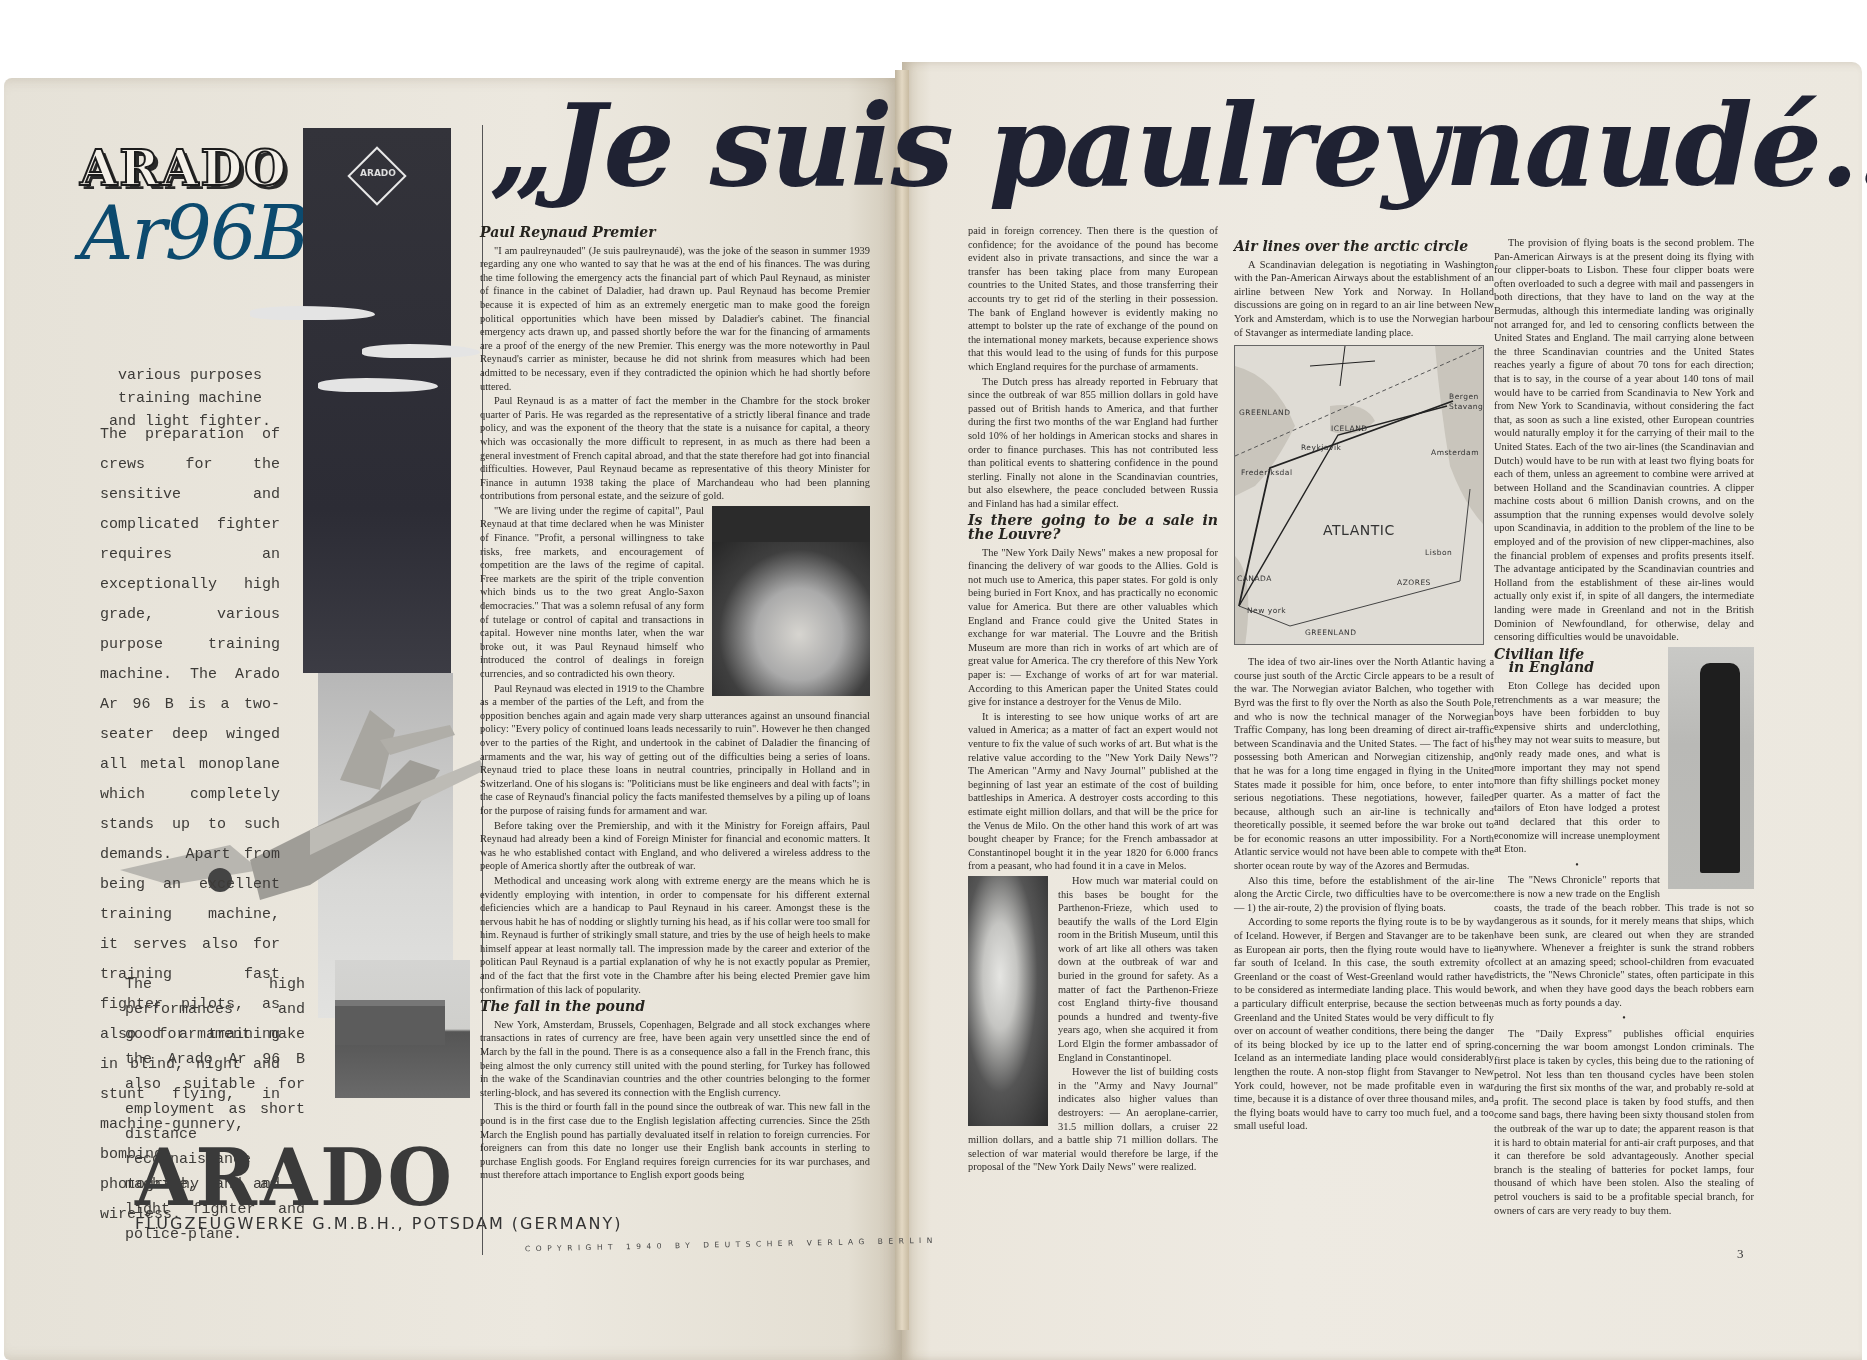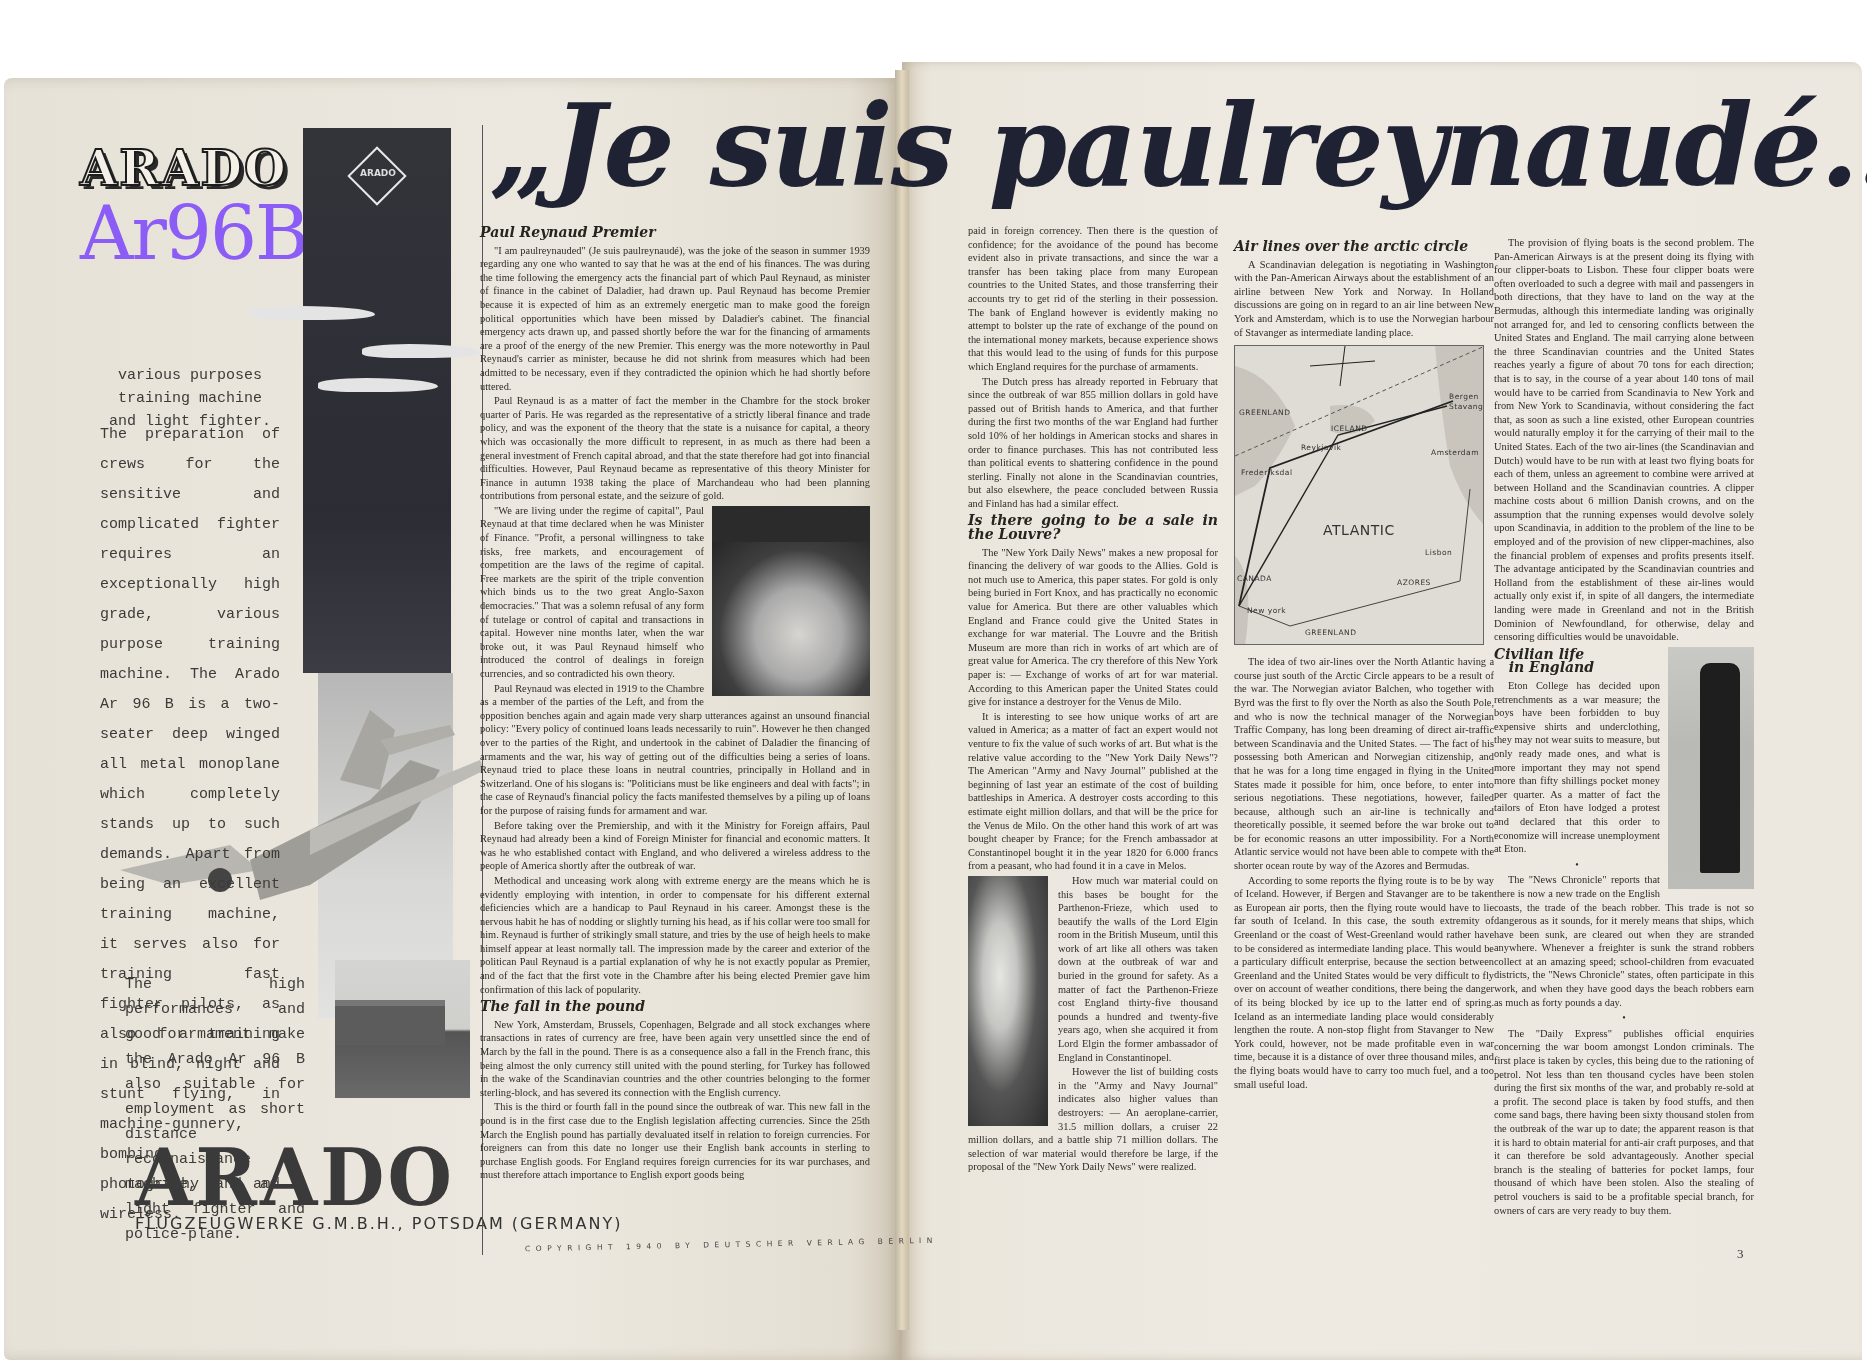--- a/index.html
+++ b/index.html
@@ -6,21 +6,21 @@
 body{width:1867px;height:1360px;background:#ffffff;position:relative;overflow:hidden;font-family:"Liberation Serif",serif;color:#2a2826}
 .page{position:absolute;background:#e9e5dc}
 #left-page{left:4px;top:78px;width:898px;height:1282px;border-radius:8px 0 0 6px;
  background:linear-gradient(90deg,#e6e2d8 0%,#ece8df 60%,#e4dfd3 94%,#cfc7b6 100%);
  box-shadow:inset -8px 0 14px rgba(120,100,70,.25)}
 #right-page{left:902px;top:62px;width:960px;height:1298px;border-radius:0 10px 0 0;
  background:linear-gradient(90deg,#d9d1c0 0%,#ebe6dc 3%,#eeeae2 40%,#ece8df 100%);
  box-shadow:inset 6px 0 10px rgba(120,100,70,.25)}
 .spine{position:absolute;left:895px;top:70px;width:14px;height:1260px;background:linear-gradient(90deg,#bfb49e,#e3d8c3,#c8bba2);}
 .ad-logo-outline{position:absolute;left:80px;top:140px;font-family:"DejaVu Serif",serif;font-weight:bold;font-size:48px;letter-spacing:2px;color:#f4f0e8;-webkit-text-stroke:2px #1c1c1c;text-shadow:4px 4px 0 #2a2a2a}
-.ad-model{position:absolute;left:80px;top:190px;font-family:"DejaVu Serif",serif;font-size:74px;color:#8b5cf6;letter-spacing:-2px;font-weight:100}
+.ad-model{position:absolute;left:80px;top:190px;font-family:"DejaVu Serif",serif;font-style:italic;font-size:74px;color:#0c4a6e;letter-spacing:-2px;font-weight:100}
 .dark-band{position:absolute;left:303px;top:128px;width:148px;height:545px;background:linear-gradient(180deg,#33333a,#2c2c35 70%,#3c3c44)}
 .light-band{position:absolute;left:318px;top:673px;width:135px;height:345px;background:linear-gradient(180deg,#b7b7b7,#d8d8d6 60%,#e2e2e0)}
 .diamond{position:absolute;left:356px;top:155px;width:42px;height:42px;transform:rotate(45deg);border:2px solid #e8e8e8}
 .diamond-text{position:absolute;left:348px;top:168px;width:60px;text-align:center;font-family:"DejaVu Sans",sans-serif;font-size:9px;color:#ddd;font-weight:bold}
 .plane-sil{position:absolute;height:14px;background:#e4e4e4;border-radius:40% 60% 40% 30%}
 .ad-text{position:absolute;font-family:Liberation Mono, monospace;font-size:15px;line-height:30px;color:#3d3b38;text-align:justify}
 .ad-intro{left:100px;top:364px;width:180px;text-align:center;line-height:23px}
 .ad-body{left:100px;top:420px;width:180px}
 .ad-perf{left:125px;top:972px;width:180px;line-height:25px}
 .hangar{position:absolute;left:335px;top:960px;width:135px;height:138px;background:linear-gradient(180deg,#d4d4d2 0%,#cfcfcc 50%,#555 52%,#6a6a6a 100%)}
@@ -136,20 +136,21 @@
     <span class="map-label" style="left:196px;top:100px">Amsterdam</span>
     <span class="map-label" style="left:6px;top:120px">Frederiksdal</span>
     <span class="map-label" style="left:88px;top:178px;font-size:14px">ATLANTIC</span>
     <span class="map-label" style="left:190px;top:200px">Lisbon</span>
     <span class="map-label" style="left:2px;top:226px">CANADA</span>
     <span class="map-label" style="left:162px;top:230px">AZORES</span>
     <span class="map-label" style="left:12px;top:258px">New york</span>
     <span class="map-label" style="left:70px;top:280px">GREENLAND</span>
   </div>
   <p>The idea of two air-lines over the North Atlantic having a course just south of the Arctic Circle appears to be a result of the war. The Norwegian aviator Balchen, who together with Byrd was the first to fly over the North as also the South Pole, and who is now the technical manager of the Norwegian Traffic Company, has long been dreaming of direct air-traffic between Scandinavia and the United States. — The fact of his possessing both American and Norwegian citizenship, and that he was for a long time engaged in flying in the United States made it possible for him, once before, to enter into serious negotiations. These negotiations, however, failed because, although such an air-line is technically and theoretically possible, it seemed before the war broke out to be for economic reasons an utter impossibility. For a North Atlantic service would not have been able to compete with the shorter ocean route by way of the Azores and Bermudas.</p>
+  <p>Also this time, before the establishment of the air-line along the Arctic Circle, two difficulties have to be overcome: — 1) the air-route, 2) the provision of flying boats.</p>
   <p>According to some reports the flying route is to be by way of Iceland. However, if Bergen and Stavanger are to be taken as European air ports, then the flying route would have to lie far south of Iceland. In this case, the south extremity of Greenland or the coast of West-Greenland would rather have to be considered as intermediate landing place. This would be a particulary difficult enterprise, because the section between Greenland and the United States would be very difficult to fly over on account of weather conditions, there being the danger of its being blocked by ice up to the latter end of spring. Iceland as an intermediate landing place would considerably lengthen the route. A non-stop flight from Stavanger to New York could, however, not be made profitable even in war time, because it is a distance of over three thousand miles, and the flying boats would have to carry too much fuel, and a too small useful load.</p>
 </div>
 
 <div class="col" id="col-d">
   <p>The provision of flying boats is the second problem. The Pan-American Airways is at the present doing its flying with four clipper-boats to Lisbon. These four clipper boats were often overloaded to such a degree with mail and passengers in both directions, that they have to land on the way at the Bermudas, although this intermediate landing was originally not arranged for, and led to censoring conflicts between the United States and England. The mail carrying alone between the three Scandinavian countries and the United States reaches yearly a figure of about 70 tons for each direction; that is to say, in the course of a year about 140 tons of mail would have to be carried from Scandinavia to New York and from New York to Scandinavia, without considering the fact that, as soon as such a line existed, other European countries would naturally employ it for the carrying of their mail to the United States. Each of the two air-lines (the Scandinavian and Dutch) would have to be run with at least two flying boats for each of them, unless an agreement to combine were arrived at between Holland and the Scandinavian countries. A clipper machine costs about 6 million Danish crowns, and on the assumption that the running expenses would devolve solely upon Scandinavia, in addition to the problem of the line to be employed and of the provision of new clipper-machines, also the financial problem of expenses and profits presents itself. The advantage anticipated by the Scandinavian countries and Holland from the establishment of these air-lines would actually only exist if, in spite of all dangers, the intermediate landing were made in Greenland and not in the British Dominion of Newfoundland, for otherwise, delay and censoring difficulties would be unavoidable.</p>
   <div class="photo photo-eton"></div>
   <h2><span>Civilian life</span><br>&nbsp;&nbsp;&nbsp;<span>in England</span></h2>
   <p>Eton College has decided upon retrenchments as a war measure; the boys have been forbidden to buy expensive shirts and underclothing, they may not wear suits to measure, but only ready made ones, and what is more important they may not spend more than fifty shillings pocket money per quarter. As a matter of fact the tailors of Eton have lodged a protest and declared that this order to economize will increase unemployment at Eton.</p>
   <div class="bullet">•</div>
   <p>The "News Chronicle" reports that there is now a new trade on the English coasts, the trade of the beach robber. This trade is not so dangerous as it sounds, for it merely means that ships, which have been sunk, are cleared out when they are stranded anywhere. Whenever a freighter is sunk the strand robbers collect at an amazing speed; school-children from evacuated districts, the "News Chronicle" states, often participate in this work, and when they have good days the beach robbers earn as much as forty pounds a day.</p>

